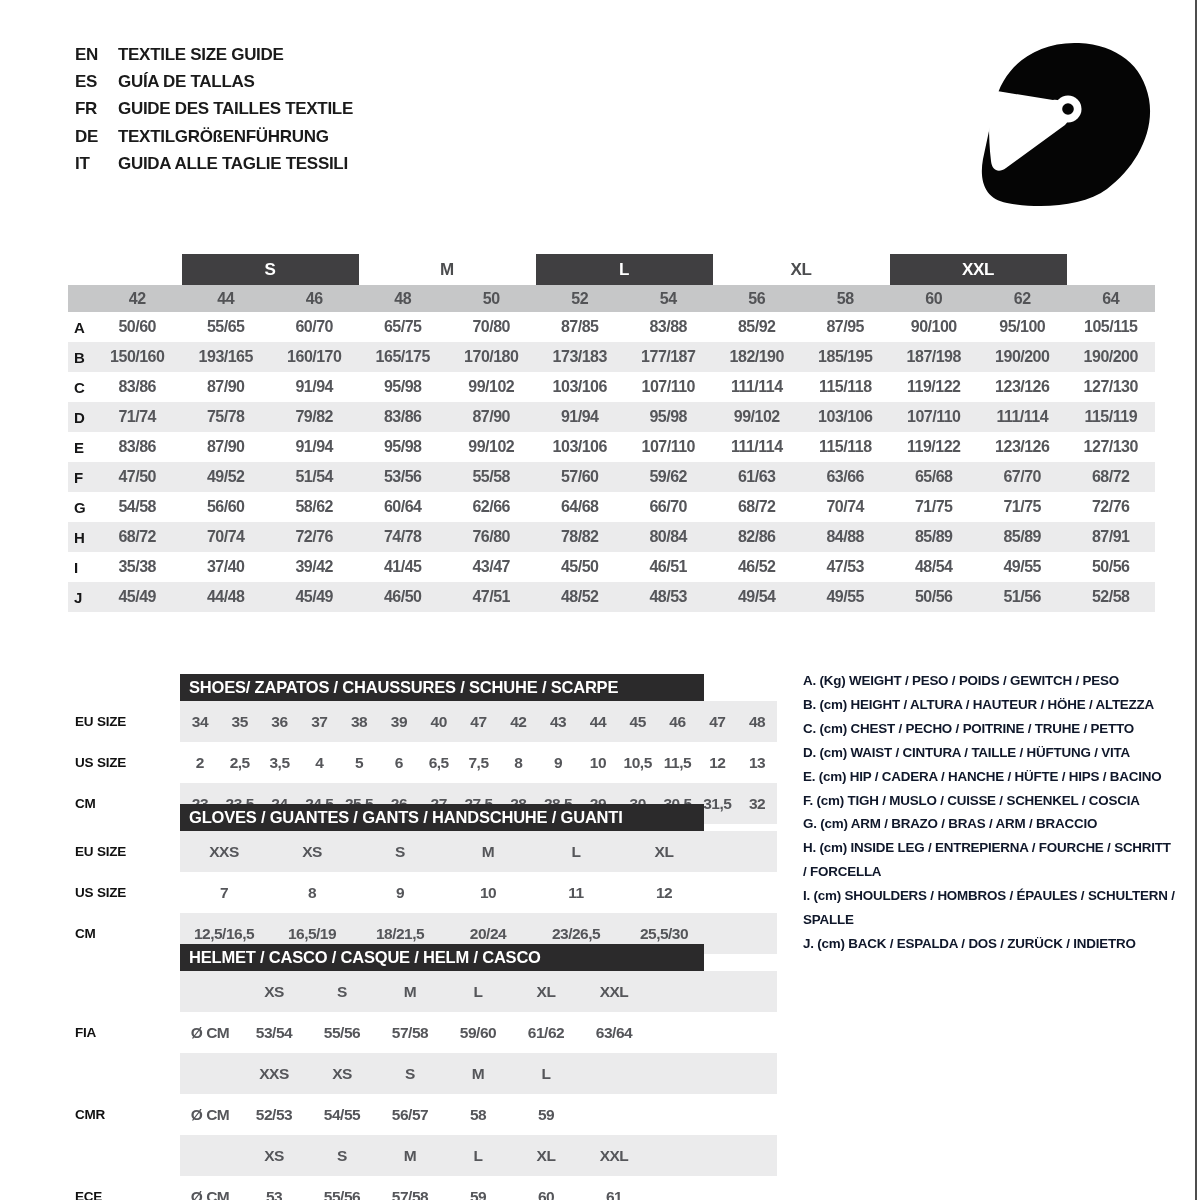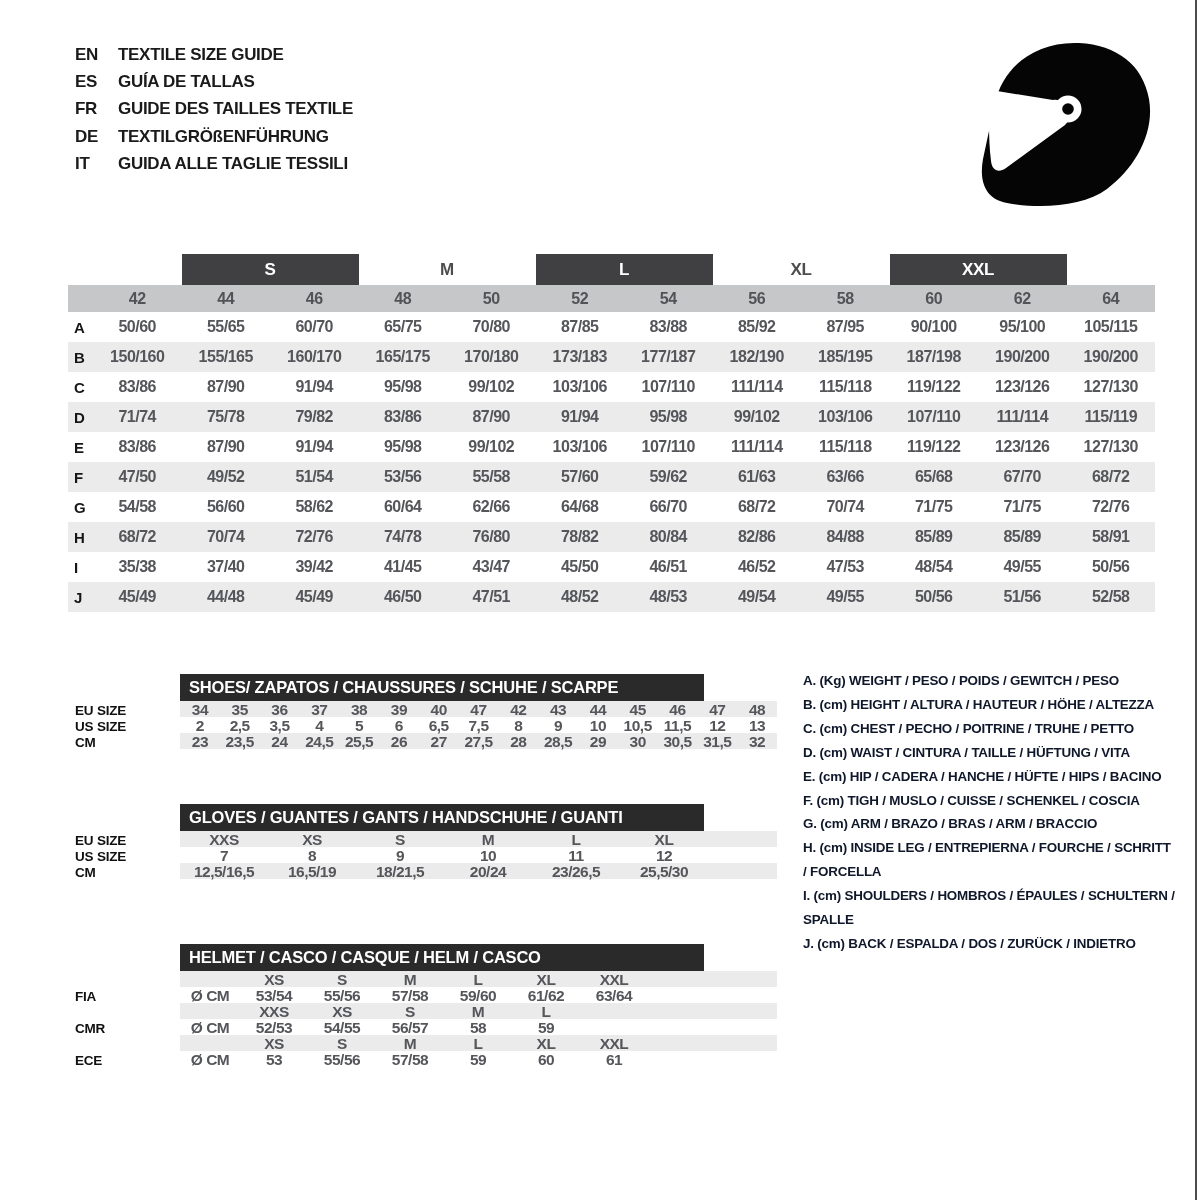--- a/index.html
+++ b/index.html
@@ -31,21 +31,21 @@
   .data-row{height:30px;align-items:center;}
   .data-row.striped{background:#ebebec;}
   .letter-cell{font-size:15px;color:#161617;padding-left:6px;}
   .value-cell{text-align:center;font-size:16px;color:#55565a;letter-spacing:-0.5px;white-space:nowrap;}
 
   
   .bsection{width:712px;}
   .bar{height:27px;line-height:27px;background:#2b2a2b;color:#ffffff;font-size:16.5px;
        padding-left:9px;letter-spacing:-0.2px;margin-left:115px;width:482px;white-space:nowrap;}
   .bar.wide{width:524px;box-sizing:border-box;}
-  .btable-row{display:grid;height:16px;align-items:center;}
+  .btable-row{display:grid;height:41px;align-items:center;}
   .shoes-row{grid-template-columns:115px repeat(15,1fr);}
   .gloves-row{grid-template-columns:115px repeat(6,88px) 1fr;}
   .helmet-row{grid-template-columns:115px 60px repeat(6,68px) 1fr;}
   .bstripe{background:linear-gradient(90deg,transparent 115px,#ebebec 115px);}
   .blabel{font-size:13.5px;color:#101010;padding-left:10px;letter-spacing:-0.2px;white-space:nowrap;}
   .bvalue{text-align:center;font-size:15.5px;color:#55565a;letter-spacing:-0.5px;white-space:nowrap;}
 
   .shoes-section{left:65px;top:674px;}
   .gloves-section{left:65px;top:804px;}
   .helmet-section{left:65px;top:944px;}
@@ -128,21 +128,21 @@
         <div class="value-cell">83/88</div>
         <div class="value-cell">85/92</div>
         <div class="value-cell">87/95</div>
         <div class="value-cell">90/100</div>
         <div class="value-cell">95/100</div>
         <div class="value-cell">105/115</div>
       </div>
       <div class="grid13 data-row striped">
         <div class="letter-cell">B</div>
         <div class="value-cell">150/160</div>
-        <div class="value-cell">155/165</div>
+        <div class="value-cell">193/165</div>
         <div class="value-cell">160/170</div>
         <div class="value-cell">165/175</div>
         <div class="value-cell">170/180</div>
         <div class="value-cell">173/183</div>
         <div class="value-cell">177/187</div>
         <div class="value-cell">182/190</div>
         <div class="value-cell">185/195</div>
         <div class="value-cell">187/198</div>
         <div class="value-cell">190/200</div>
         <div class="value-cell">190/200</div>
@@ -228,21 +228,21 @@
         <div class="value-cell">70/74</div>
         <div class="value-cell">72/76</div>
         <div class="value-cell">74/78</div>
         <div class="value-cell">76/80</div>
         <div class="value-cell">78/82</div>
         <div class="value-cell">80/84</div>
         <div class="value-cell">82/86</div>
         <div class="value-cell">84/88</div>
         <div class="value-cell">85/89</div>
         <div class="value-cell">85/89</div>
-        <div class="value-cell">58/91</div>
+        <div class="value-cell">87/91</div>
       </div>
       <div class="grid13 data-row">
         <div class="letter-cell">I</div>
         <div class="value-cell">35/38</div>
         <div class="value-cell">37/40</div>
         <div class="value-cell">39/42</div>
         <div class="value-cell">41/45</div>
         <div class="value-cell">43/47</div>
         <div class="value-cell">45/50</div>
         <div class="value-cell">46/51</div>

